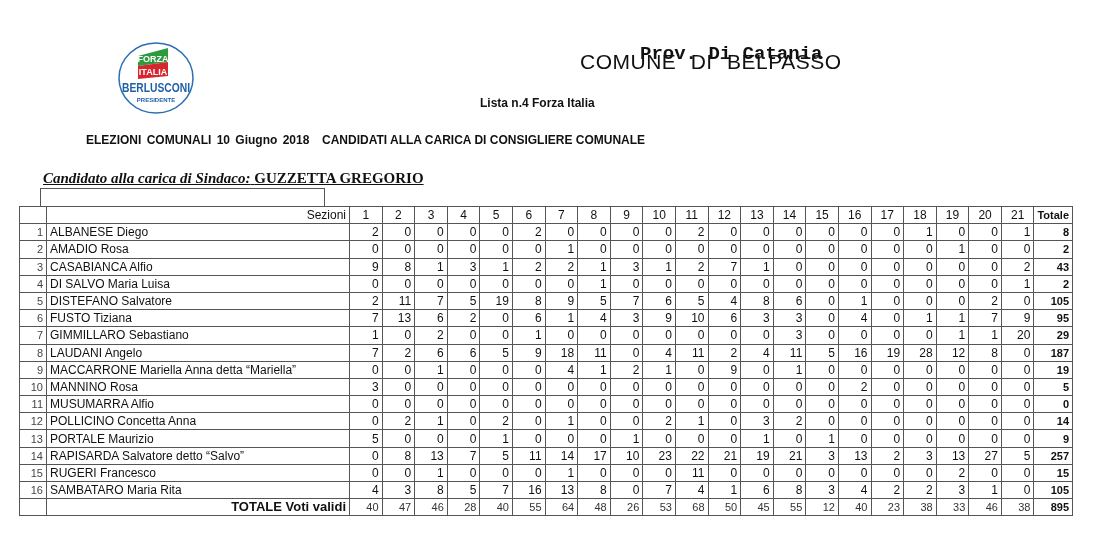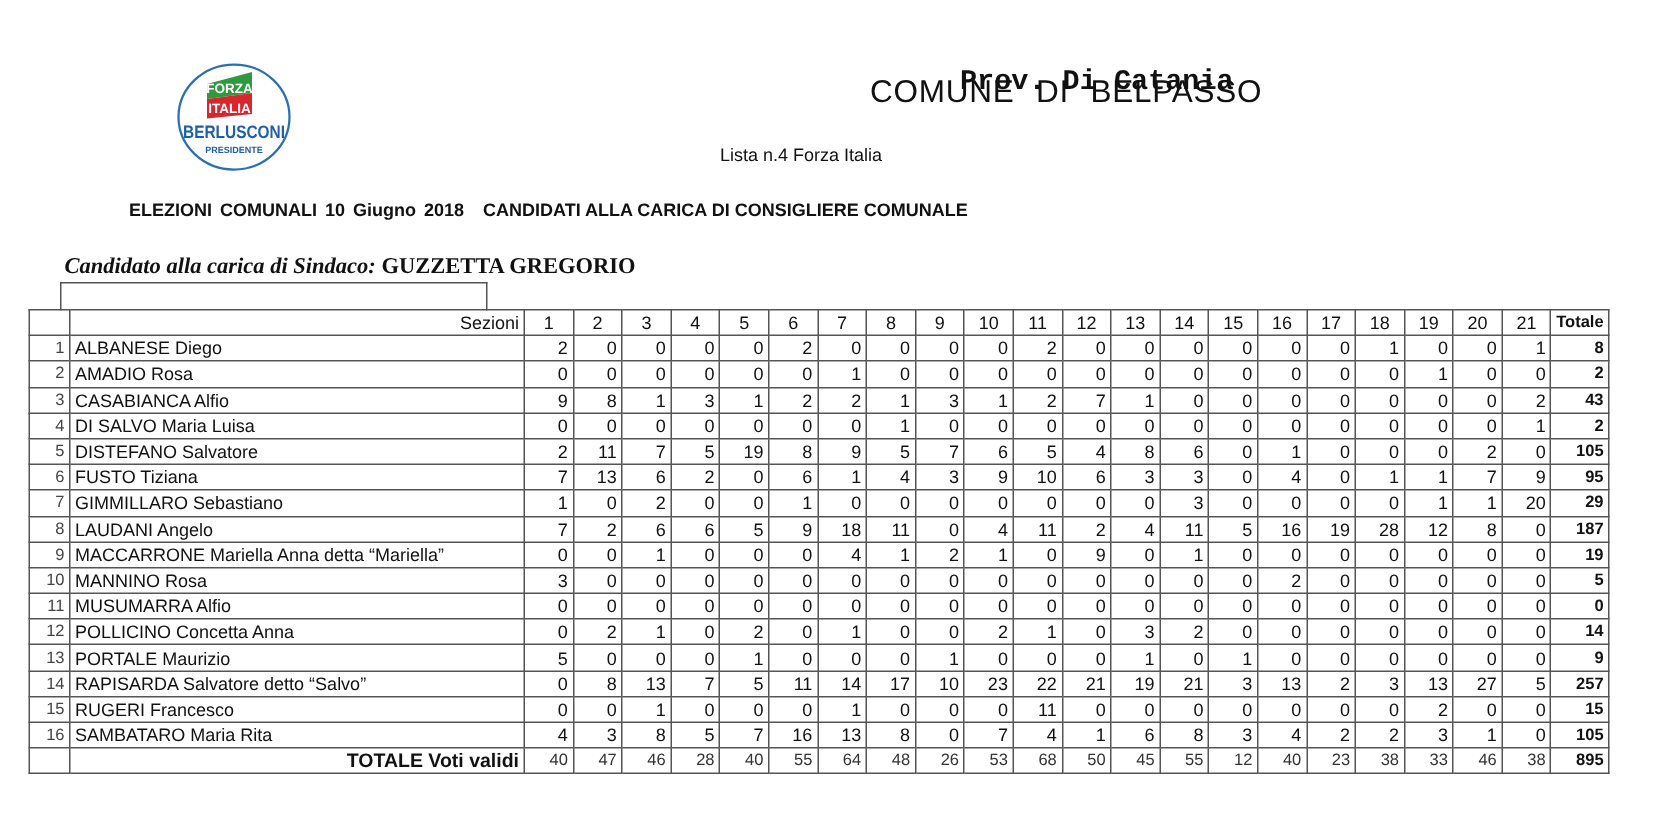--- a/index.html
+++ b/index.html
@@ -1,23 +1,23 @@
 <!DOCTYPE html>
 <html><head>
 <meta charset="utf-8">
 <style>
   html, body { margin: 0; padding: 0; background: #ffffff; }
   body { width: 1120px; height: 559px; position: relative; overflow: hidden; font-family: "Liberation Sans", sans-serif; color: #111; }
   .logo { position: absolute; left: 118px; top: 42px; width: 76px; height: 72px; }
   .title { position: absolute; left: 580px; top: 30px; font-size: 21px; letter-spacing: 0.5px; word-spacing: 8px; margin-top: 20px; }
   .subtitle { position: absolute; left: 640px; top: 43px; font-size: 19px; font-weight: bold; font-family: Liberation Mono, monospace; }
-  .lista { position: absolute; left: 480px; top: 96px; font-size: 12px; font-weight: normal; }
+  .lista { position: absolute; left: 480px; top: 96px; font-size: 12px; font-weight: bold; }
   .elezioni { position: absolute; left: 42px; top: 133px; font-size: 12px; font-weight: bold; word-spacing: 2px; padding-left: 44px; }
   .candidati-carica { position: absolute; left: 322px; top: 133px; font-size: 12px; font-weight: bold; }
-  .sindaco { position: absolute; left: 43px; top: 170px; font-family: "Liberation Serif", serif; font-size: 15px; font-weight: bold; }
+  .sindaco { position: absolute; left: 43px; top: 170px; font-family: "Liberation Serif", serif; font-size: 15px; font-weight: bold; text-decoration: underline; }
   .sindaco .lbl { font-style: italic; }
   .topbox { position: absolute; left: 40px; top: 188px; width: 283px; height: 18px; border: 1px solid #555; border-bottom: none; }
   table.results { position: absolute; left: 19px; top: 206px; border-collapse: collapse; font-size: 12px; }
   table.results td { border: 1px solid #555; height: 16.2px; padding: 0 3px; line-height: 16px; white-space: nowrap; }
   td.num { width: 20px; text-align: right; padding: 0 1px 0 0; font-size: 11px; color: #444; border-right: none; }
   td.name { width: 296px; text-align: left; padding-left: 2px; }
   td.sec { width: 25.6px; text-align: right; padding: 0 3px; }
   td.hdr { text-align: center; }
   td.tot { width: 30px; text-align: right; font-weight: bold; font-size: 11px; padding: 0 2px; }
   td.totlbl { text-align: right; font-weight: bold; font-size: 13px; padding-right: 2px; }

